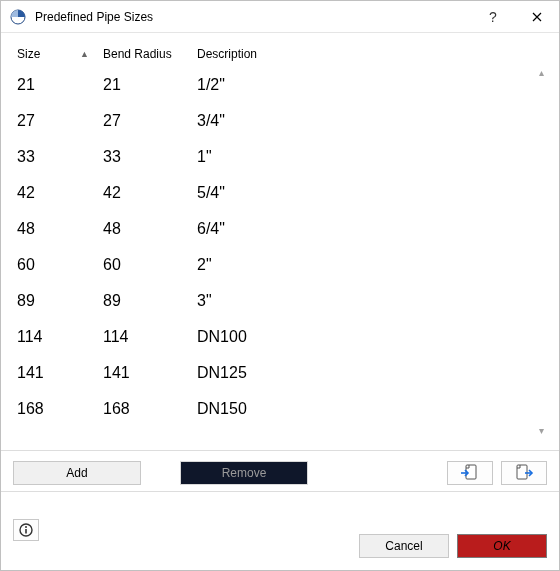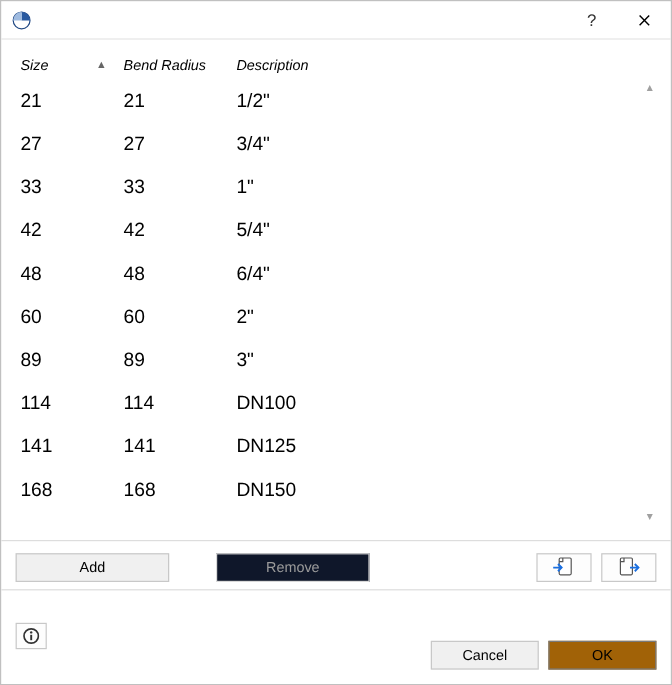--- a/index.html
+++ b/index.html
@@ -63,21 +63,20 @@
     border-collapse: collapse;
     width: 100%;
   }
   thead th {
     text-align: left;
     font-weight: 400;
     font-size: 12px;
     color: #000;
     padding: 6px 8px 6px 4px;
     border-bottom: 0;
-    font-style: italic;
   }
   thead th.sorted { position: relative; }
   thead th.sorted .sort-icon {
     position: absolute;
     right: 10px;
     top: 8px;
     font-size: 9px;
     color: #666;
   }
   th.col-size { width: 86px; }
@@ -131,38 +130,40 @@
   }
   .info-circle {
     width: 26px; height: 22px;
     border: 1px solid #c8c8c8;
     background: #fdfdfd;
     display: inline-flex; align-items: center; justify-content: center;
     font-weight: bold;
     font-family: Georgia, serif;
   }
   .btn.primary {
-    background: #a16207;
+    background: #b91c1c;
     border: 1px solid #7a7a7a;
+    font-style: italic;
   }
   .btn.std { width: 90px; margin-top: 32px; }
 
   svg { display: block; }
 </style>
 </head>
 <body>
 
 <div class="titlebar">
   <span class="app-icon">
     <svg width="16" height="16" viewBox="0 0 16 16">
       <circle cx="8" cy="8" r="7" fill="#fff" stroke="#234a85" stroke-width="1"></circle>
       <path d="M8 1 A7 7 0 0 1 15 8 L8 8 Z" fill="#2a5aa0"></path>
       <path d="M8 1 A7 7 0 0 0 1 8 L8 8 Z" fill="#9fbbe0"></path>
     </svg>
   </span>
+  <span class="title">Predefined Pipe Sizes</span>
   <span class="spacer"></span>
   <div class="ctrl">
     <span>?</span>
   </div>
   <div class="ctrl close">
     <span>
       <svg width="10" height="10" viewBox="0 0 10 10">
           <path d="M1 1 L9 9 M9 1 L1 9" stroke="#000" stroke-width="1.2"></path>
         </svg>
     </span>

